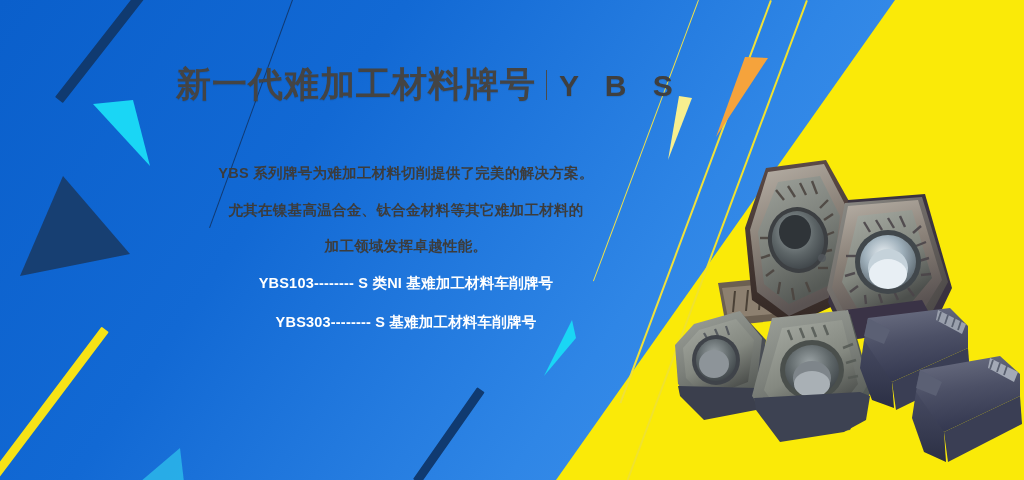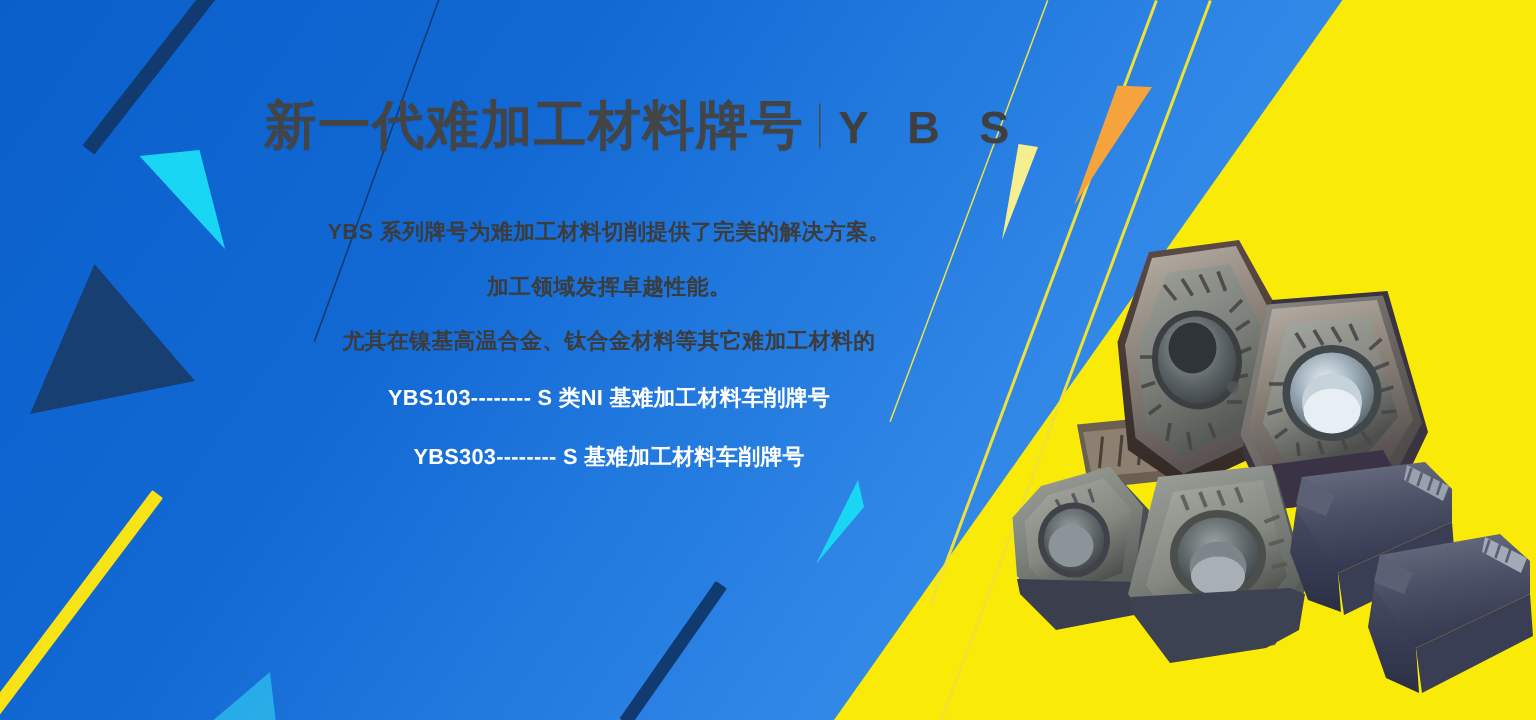--- a/index.html
+++ b/index.html
@@ -70,21 +70,21 @@
     margin: 0 12px 0 10px;
   }
   .title .ybs {
     font-size: 30px;
     letter-spacing: 9px;
     font-weight: 600;
     color: #3f3f3f;
   }
 
   .para {
-    margin-top: 40px;
+    margin-top: 58px;
   }
   .para p {
     margin: 0 0 18px 0;
     font-size: 14.5px;
     font-weight: 700;
     color: #3c3c3c;
     line-height: 1.3;
     white-space: nowrap;
     letter-spacing: 0.3px;
   }
@@ -149,22 +149,22 @@
       <polygon points="40,0 44,34 0,34" fill="#2bb7ea" opacity=".85"></polygon>
     </svg>
   </div>
 
   <div class="content">
 
     <h1 class="title"><span>新一代难加工材料牌号</span><span class="sep"></span><span class="ybs">Y B S</span></h1>
 
     <div class="para">
       <p>YBS 系列牌号为难加工材料切削提供了完美的解决方案。</p>
+      <p>尤其在镍基高温合金、钛合金材料等其它难加工材料的</p>
       <p>加工领域发挥卓越性能。</p>
-      <p>尤其在镍基高温合金、钛合金材料等其它难加工材料的</p>
     </div>
 
     <div class="models">
       <p>YBS103-------- S 类NI 基难加工材料车削牌号</p>
       <p>YBS303-------- S 基难加工材料车削牌号</p>
     </div>
   </div>
 
   <svg class="inserts" viewBox="0 0 1024 480" width="1024" height="480">
     <defs>

